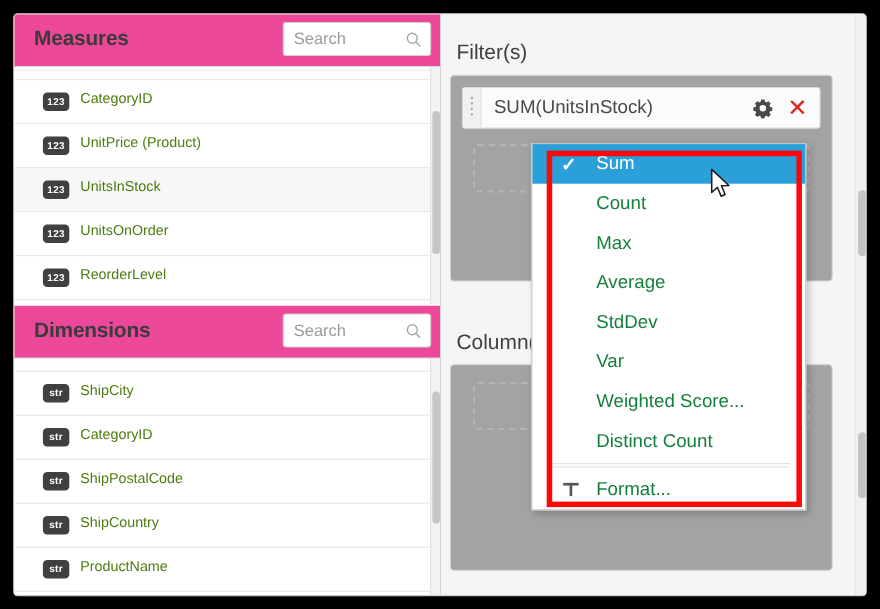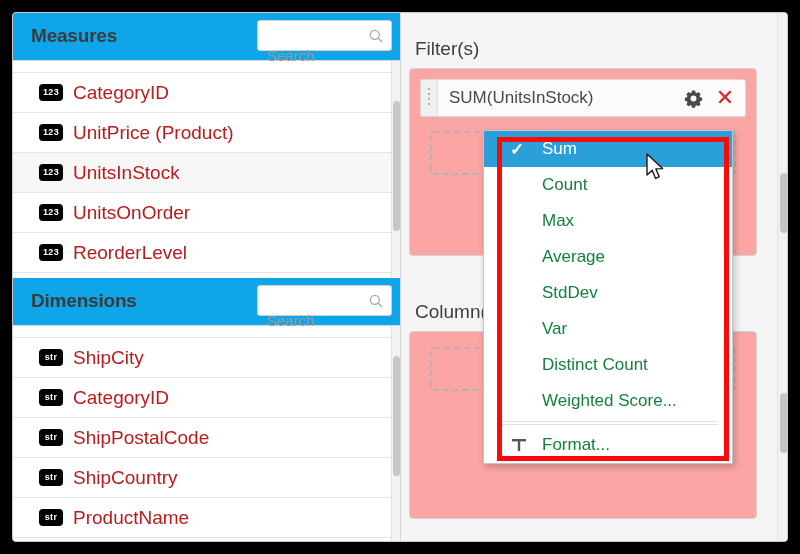--- a/index.html
+++ b/index.html
@@ -35,21 +35,21 @@
     background: #f9f9f9;
     border-right: 1px solid #d5d5d5;
     box-sizing: border-box;
   }
 
   .field-section { position: absolute; left: 0; width: 387px; }
 
   .section-header {
     position: relative;
     height: 48px;
-    background: #0ea5e9;
+    background: #ec4899;
     border-bottom: 1px solid #d9d9d9;
     box-sizing: border-box;
   }
   .section-title {
     position: absolute;
     left: 18px;
     top: 12px;
     font-size: 19px;
     font-weight: bold;
     color: #3b3b3b;
@@ -65,21 +65,20 @@
     border: 1px solid #cfcfcf;
     border-radius: 3px;
     box-sizing: border-box;
   }
   .search-placeholder {
     position: absolute;
     left: 9px;
     top: 6px;
     font-size: 15px;
     color: #9a9a9a;
-    margin-top: 20px;
   }
   .search-icon {
     position: absolute;
     right: 8px;
     top: 8px;
     width: 14px;
     height: 14px;
   }
   .search-icon svg { display: block; }
 
@@ -98,35 +97,35 @@
   }
   .field-row.alt { background: #f7f7f7; }
   .field-row.clipped-top { height: 12px; }
 
   .type-badge {
     position: absolute;
     left: 26px;
     top: 11px;
     width: 24px;
     height: 17px;
-    background: #000000;
+    background: #404040;
     border-radius: 4px;
     color: #ffffff;
     font-size: 9px;
     font-weight: bold;
     text-align: center;
     line-height: 17px;
     letter-spacing: 0.3px;
   }
   .field-label {
     position: absolute;
     left: 60px;
     top: 9px;
-    font-size: 19px;
-    color: #b91c1c;
+    font-size: 13px;
+    color: #4d7c0f;
   }
 
   .list-scrollbar {
     position: absolute;
     right: 0;
     top: 0;
     width: 9px;
     height: 100%;
     background: #f2f2f2;
     border-left: 1px solid #e0e0e0;
@@ -155,21 +154,21 @@
     position: absolute;
     left: 14px;
     font-size: 19px;
     color: #3f3f3f;
   }
 
   .drop-panel {
     position: absolute;
     left: 8px;
     width: 348px;
-    background: #fca5a5;
+    background: #a3a3a3;
     border: 1px solid #d2d2d2;
     border-radius: 4px;
     box-sizing: border-box;
   }
 
   .chip {
     position: absolute;
     left: 10px;
     top: 10px;
     width: 326px;
@@ -505,25 +504,25 @@
 
     <div class="menu-item">
       <span class="mi-label">StdDev</span>
     </div>
 
     <div class="menu-item">
       <span class="mi-label">Var</span>
     </div>
 
     <div class="menu-item">
+      <span class="mi-label">Weighted Score...</span>
+    </div>
+
+    <div class="menu-item">
       <span class="mi-label">Distinct Count</span>
-    </div>
-
-    <div class="menu-item">
-      <span class="mi-label">Weighted Score...</span>
     </div>
 
     <div class="menu-sep"></div>
 
 
     <div class="menu-sep"></div>
 
     <div class="menu-item">
       <span class="mi-icon">
         <svg width="18" height="18" viewBox="0 0 18 18">

